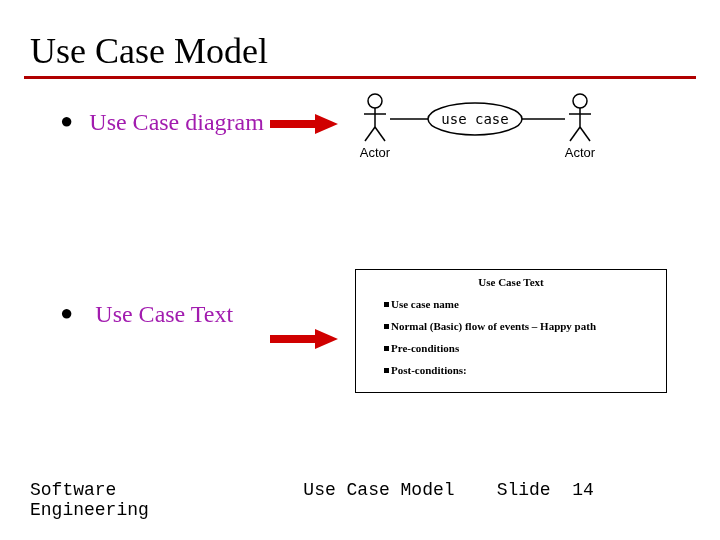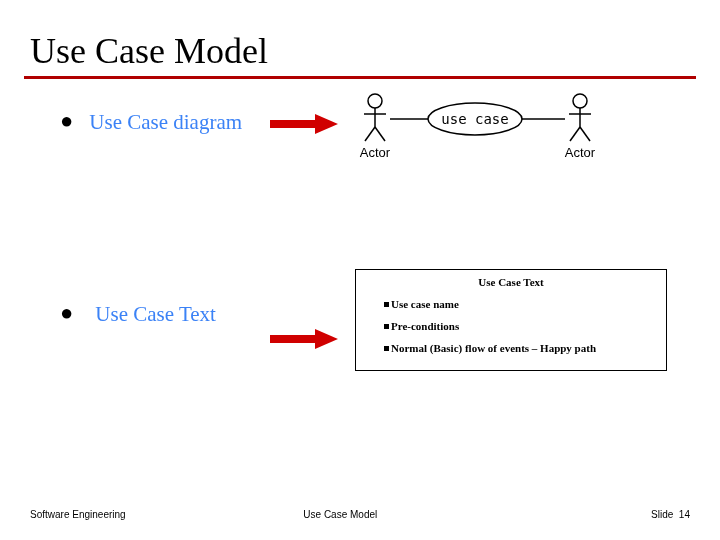--- a/index.html
+++ b/index.html
@@ -30,23 +30,23 @@
     display: flex;
     align-items: flex-start;
     gap: 16px;
   }
   .bullet-dot {
     font-size: 22px;
     line-height: 28px;
     color: #000;
   }
   .bullet-text {
-    font-size: 21px;
+    font-size: 24px;
     line-height: 30px;
-    color: #3b82f6;
+    color: #a21caf;
   }
   .row1 {
     position: absolute;
     left: 60px;
     top: 28px;
   }
   .arrow1 {
     position: absolute;
     left: 270px;
     top: 35px;
@@ -96,27 +96,27 @@
     background: #000;
     margin-top: 4px;
     flex: none;
   }
   .footer {
     position: absolute;
     bottom: 20px;
     left: 0;
     right: 0;
     display: flex;
-    font-size: 10px;
-    font-family: Liberation Sans, sans-serif;
+    font-size: 18px;
+    font-family: Liberation Mono, monospace;
     padding: 0 30px;
   }
   .footer-left { flex: 1; text-align: left; }
   .footer-center { flex: 1; text-align: left; padding-left: 80px;}
-  .footer-right { flex: 1; text-align: right; }
+  .footer-right { flex: 1; text-align: left; }
 </style>
 </head>
 <body>
 
 <div class="title">Use Case Model</div>
 <div class="title-rule"></div>
 
 <div class="content">
 
   <div class="bullet-row row1">
@@ -166,25 +166,29 @@
   </svg>
 
   <div class="textbox">
     <div class="textbox-title">Use Case Text</div>
     <div class="tb-item">
         <span class="sq"></span>
         <span>Use case name</span>
       </div>
     <div class="tb-item">
         <span class="sq"></span>
+        <span>Normal (Basic) flow of events – Happy path</span>
+      </div>
+    <div class="tb-item">
+        <span class="sq"></span>
         <span>Pre-conditions</span>
       </div>
     <div class="tb-item">
         <span class="sq"></span>
-        <span>Normal (Basic) flow of events – Happy path</span>
+        <span>Post-conditions:</span>
       </div>
   </div>
 
 </div>
 
 <div class="footer">
   <div class="footer-left">Software Engineering</div>
   <div class="footer-center">Use Case Model</div>
   <div class="footer-right">
     <span>Slide</span>&nbsp;&nbsp;<span>14</span>

